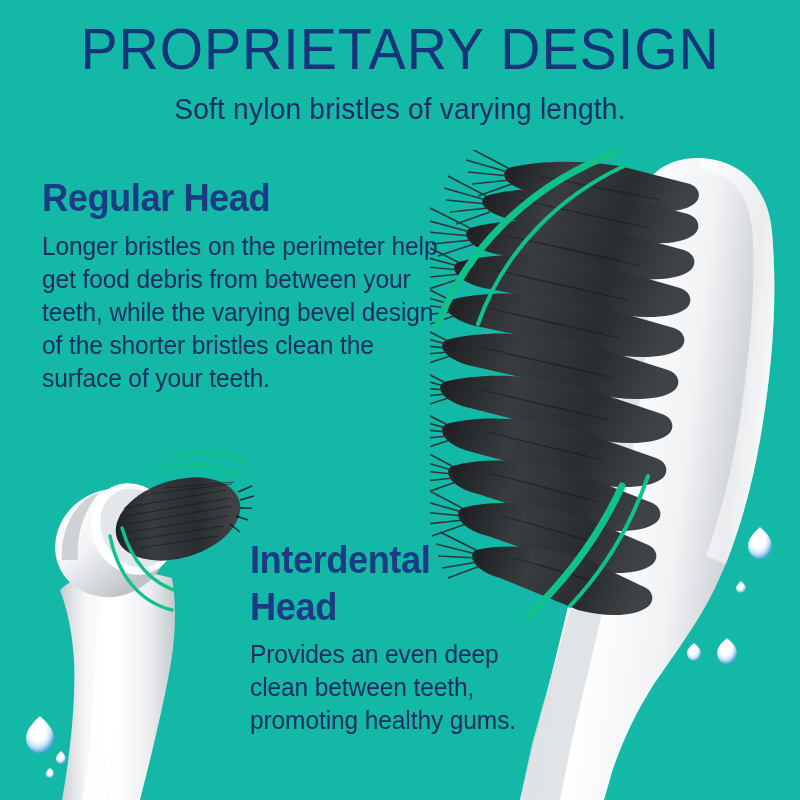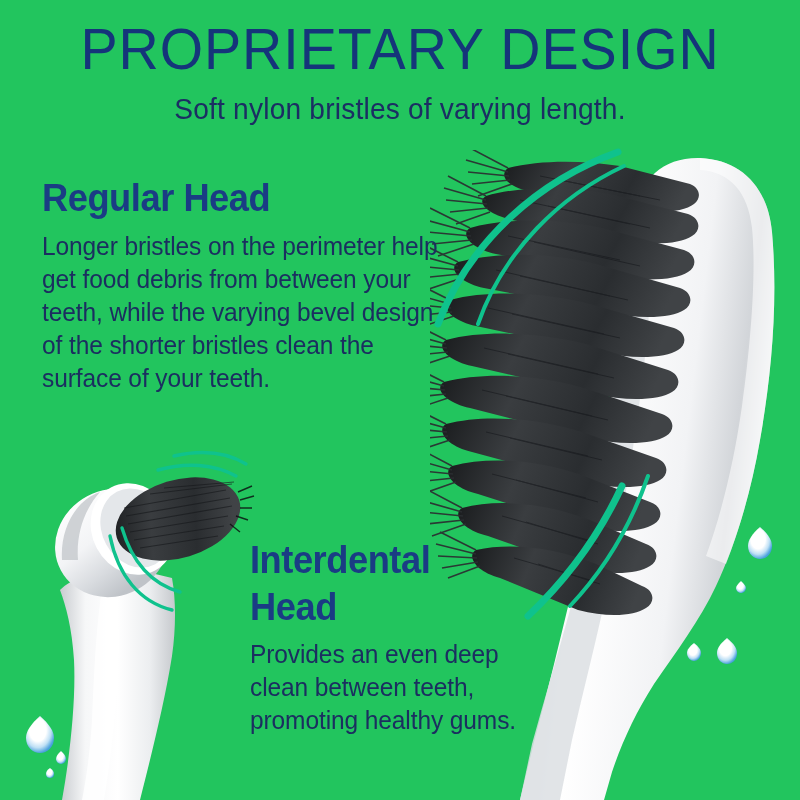--- a/index.html
+++ b/index.html
@@ -4,21 +4,21 @@
 <style>
   html, body {
     margin: 0;
     padding: 0;
     background: #ffffff;
   }
   #page {
     position: relative;
     width: 800px;
     height: 800px;
-    background: #22c55e;
+    background: #14b8a6;
     overflow: hidden;
     font-family: "Liberation Sans", sans-serif;
   }
 
   
   .title {
     position: absolute;
     left: 0;
     top: 18px;
     width: 800px;

